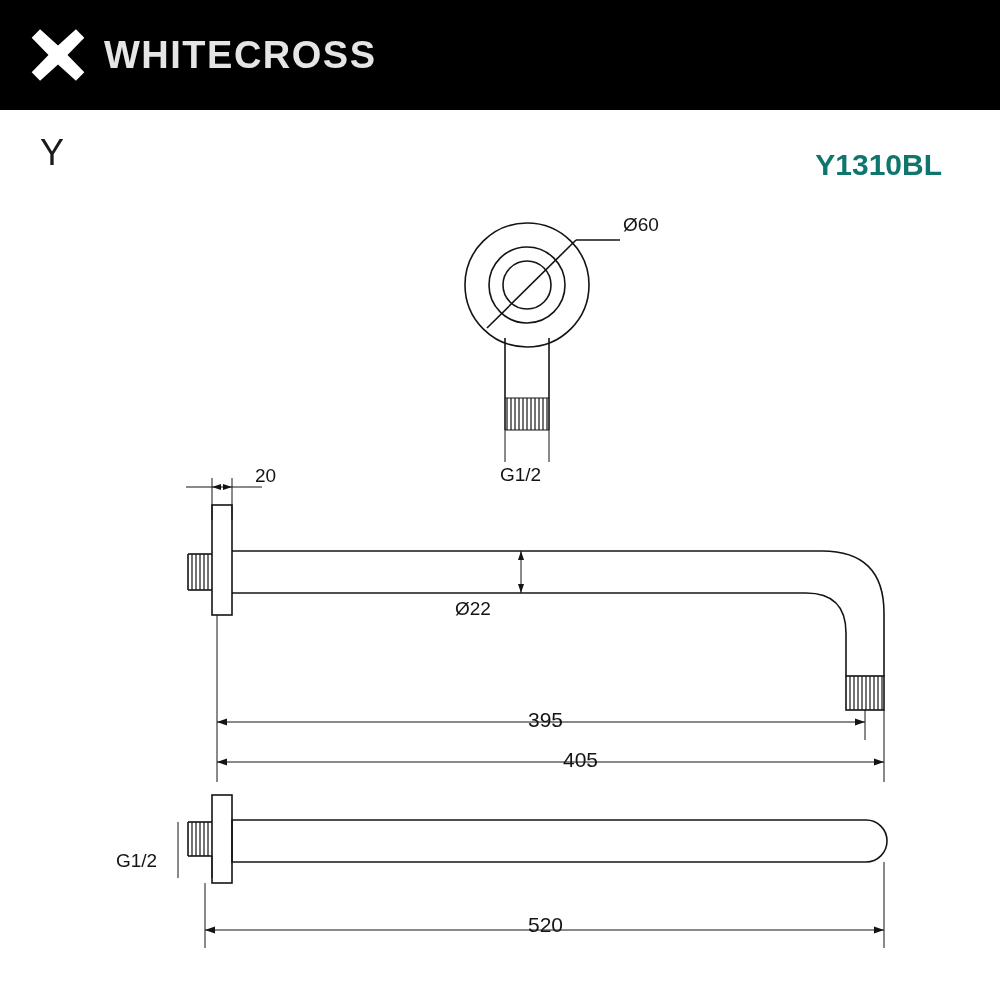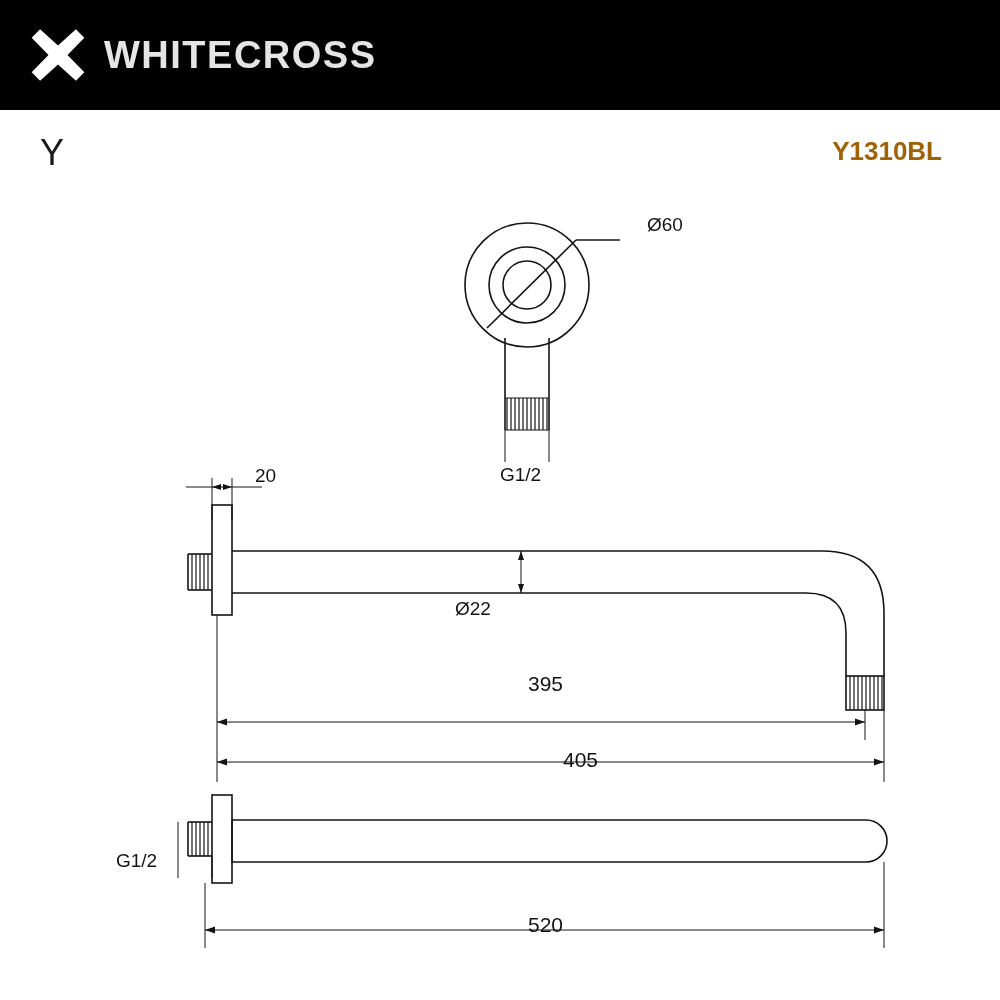--- a/index.html
+++ b/index.html
@@ -50,24 +50,24 @@
   .series-letter {
     position: absolute;
     left: 40px;
     top: 0;
     font-size: 36px;
     color: #1a1a1a;
   }
   .model-code {
     position: absolute;
     right: 58px;
-    top: 4px;
-    font-size: 26px;
+    top: 16px;
+    font-size: 30px;
     font-weight: bold;
-    color: #a16207;
+    color: #0f766e;
   }
   
   .canvas {
     position: absolute;
     left: 0;
     top: 0;
     width: 1000px;
     height: 1000px;
   }
   .dim-label {
@@ -223,29 +223,29 @@
         <path d="M884 930 l-10 -3.5 l0 7 z" fill="#141414" stroke="none"></path>
       </g>
 
       <g stroke-width="1">
         <line x1="505" y1="430" x2="505" y2="462"></line>
         <line x1="549" y1="430" x2="549" y2="462"></line>
       </g>
     </g>
   </svg>
 
-  <div class="dim-label" style="left:623px; top:214px;margin-left:24px;">Ø60</div>
+  <div class="dim-label" style="left:623px; top:214px;">Ø60</div>
 
   <div class="dim-label" style="left:500px; top:464px;">G1/2</div>
 
   <div class="dim-label" style="left:255px; top:465px;">20</div>
 
   <div class="dim-label" style="left:455px; top:598px;">Ø22</div>
 
-  <div class="dim-label big" style="left:528px; top:672px;text-align:center;">395</div>
+  <div class="dim-label big" style="left:528px; top:708px;text-align:center;">395</div>
 
   <div class="dim-label big" style="left:535px; top:748px;margin-left:28px;">405</div>
 
   <div class="dim-label" style="left:116px; top:850px;">G1/2</div>
 
   <div class="dim-label big" style="left:528px; top:913px;">520</div>
 
 </div>
 
 </body></html>

